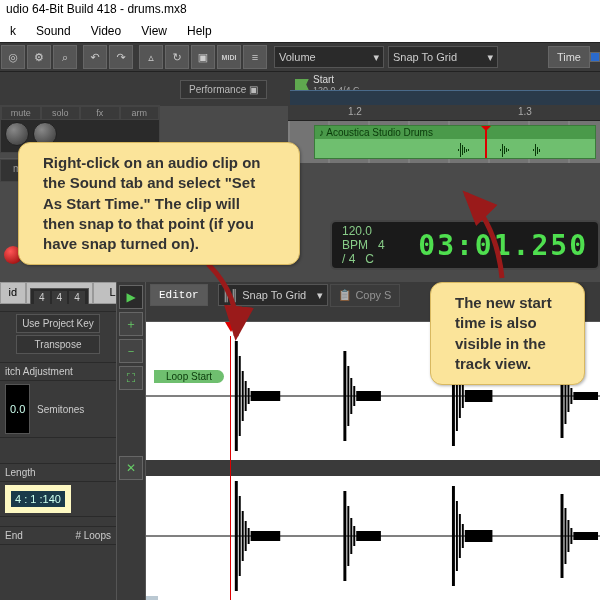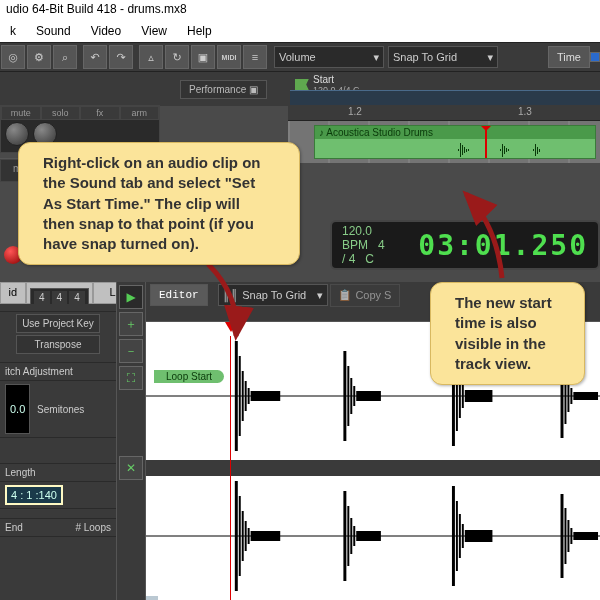--- a/index.html
+++ b/index.html
@@ -37,21 +37,21 @@
   .clip-ctrl span { font-size: 10px; color: #999; padding: 3px 0; text-align: center; background: #333; border: 1px solid #444; flex: 1; }
   .transport { position: absolute; top: 220px; left: 330px; right: 0; height: 50px; background: #1a1a1a; border: 2px solid #444; border-radius: 6px; display: flex; align-items: center; padding: 0 10px; font-size: 14px; color: #0f0; }
   .transport .meta { font-size: 12px; color: #8c8; margin-right: 32px; }
   .transport .time { font-family: "Consolas", monospace; font-size: 28px; font-weight: bold; color: #4fdf4f; letter-spacing: 2px; }
   .tabs { position: absolute; top: 282px; left: 0; width: 160px; height: 22px; display: flex; background: #d0d0d0; }
   .tabs span { flex: 1; text-align: center; font-size: 11px; padding: 3px; background: #c0c0c0; border: 1px solid #999; }
   .rec-dot { position: absolute; top: 246px; left: 4px; width: 18px; height: 18px; border-radius: 50%; background: radial-gradient(circle at 35% 30%, #f55, #800); }
   .side-panel { position: absolute; top: 304px; left: 0; width: 116px; bottom: 0; background: #3a3a3a; color: #ccc; font-size: 10px; }
   .side-row { padding: 3px 5px; border-bottom: 1px solid #2a2a2a; }
   .side-btn { background: #333; border: 1px solid #555; text-align: center; padding: 3px; margin: 2px 16px; }
-  .num-box { background: #1a3a4a; color: #cfe; border: 2px solid #fef9c3; padding: 2px 4px; font-size: 11px; display: inline-block; min-width: 50px; }
+  .num-box { background: #1a3a4a; color: #cfe; border: 6px solid #fef9c3; padding: 2px 4px; font-size: 11px; display: inline-block; min-width: 50px; }
   .spinner-box { background: #000; color: #cfe; border: 1px solid #555; font-size: 11px; padding: 18px 4px; display: inline-block; }
   .ed-controls { position: absolute; top: 282px; left: 116px; width: 30px; bottom: 0; background: #3a3a3a; border-left: 1px solid #555; border-right: 1px solid #555; }
   .ed-controls .sq { width: 24px; height: 24px; margin: 3px auto; background: #444; border: 1px solid #666; font-size: 12px; color: #6c6; display: flex; align-items: center; justify-content: center; }
   .editor { position: absolute; top: 282px; left: 146px; right: 0; bottom: 0; background: #fff; }
   .ed-toolbar { height: 26px; background: #3a3a3a; display: flex; align-items: center; padding: 0 4px; }
   .ed-tab { font-size: 11px; color: #ccc; padding: 4px 8px; background: #3d3d3d; border: 1px solid #555; }
   .ed-tab.active { background: #5a5a5a; color: #fff; font-family: Liberation Mono, monospace; }
   .ed-ruler { height: 14px; background: #3a3a3a; color: #aaa; font-size: 9px; position: relative; border-bottom: 1px solid #555; }
   .loop-flag { position: absolute; top: 40px; left: 8px; font-size: 10px; background: #6fbf6f; color: #0a3a0a; padding: 1px 12px; border-radius: 0 8px 8px 0; z-index: 3; margin-top: 48px; }
   .wave-area { position: absolute; top: 54px; left: 0; right: 0; bottom: 0; background: #fff; }

